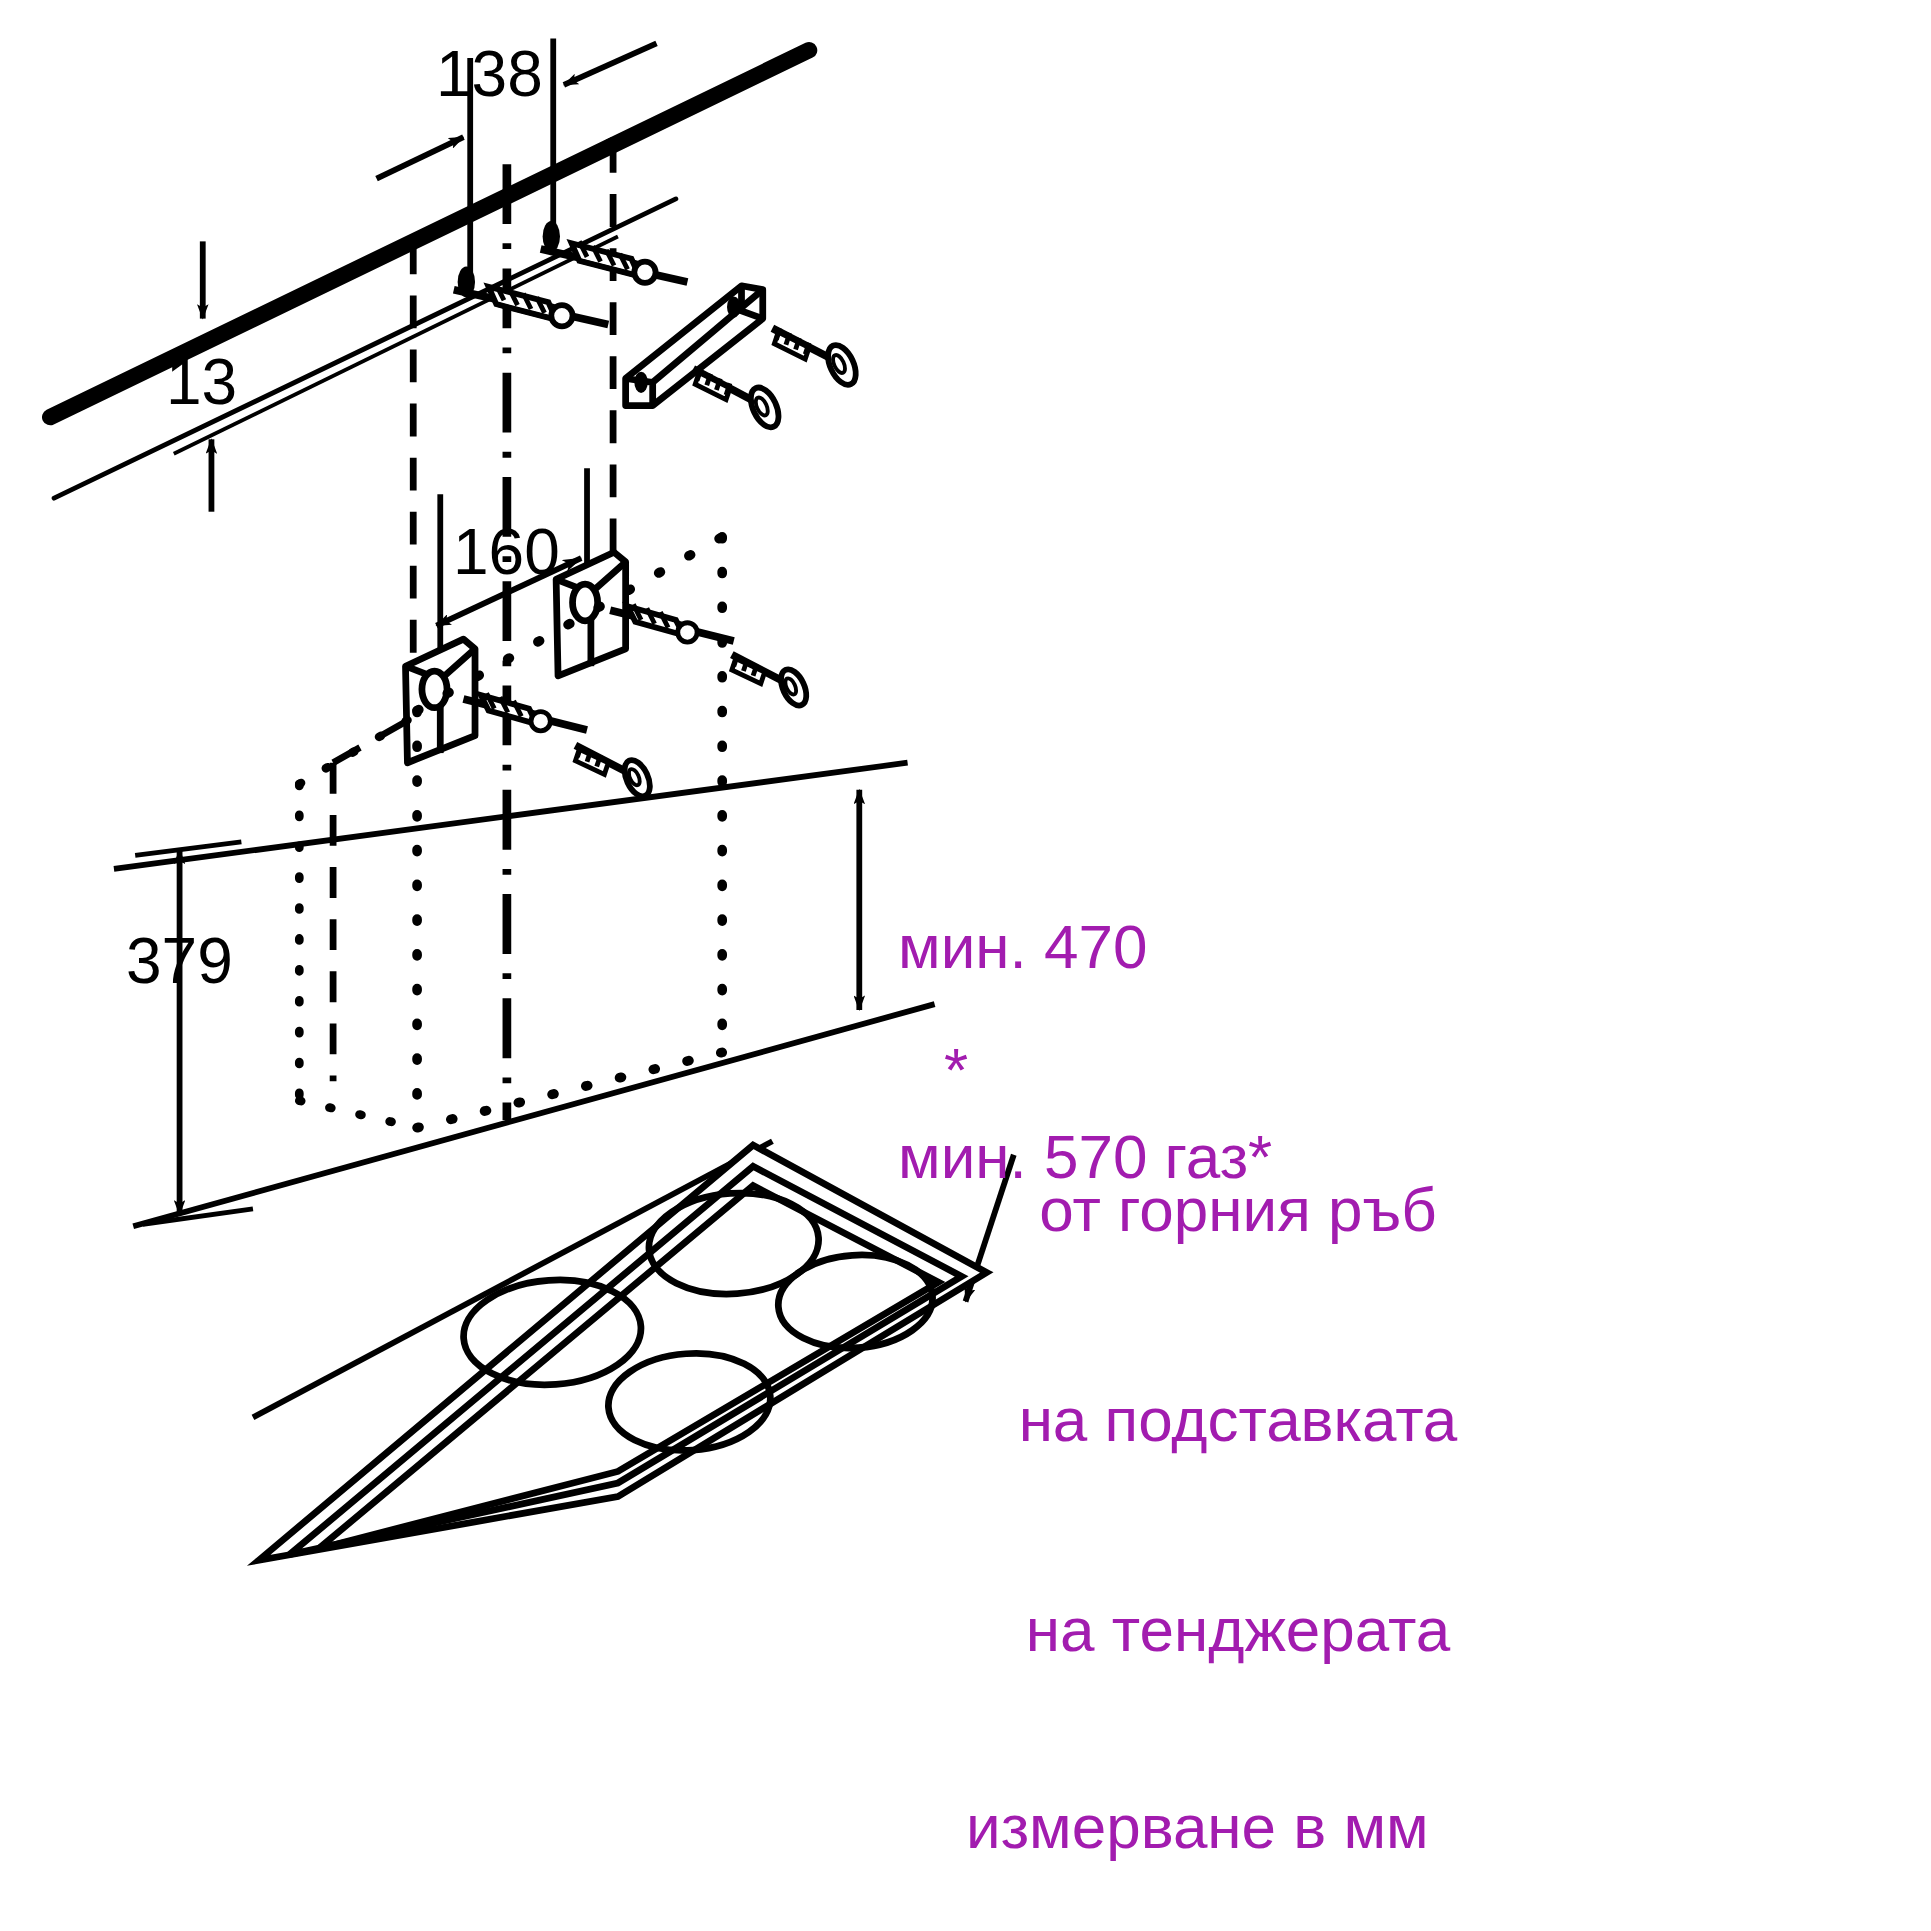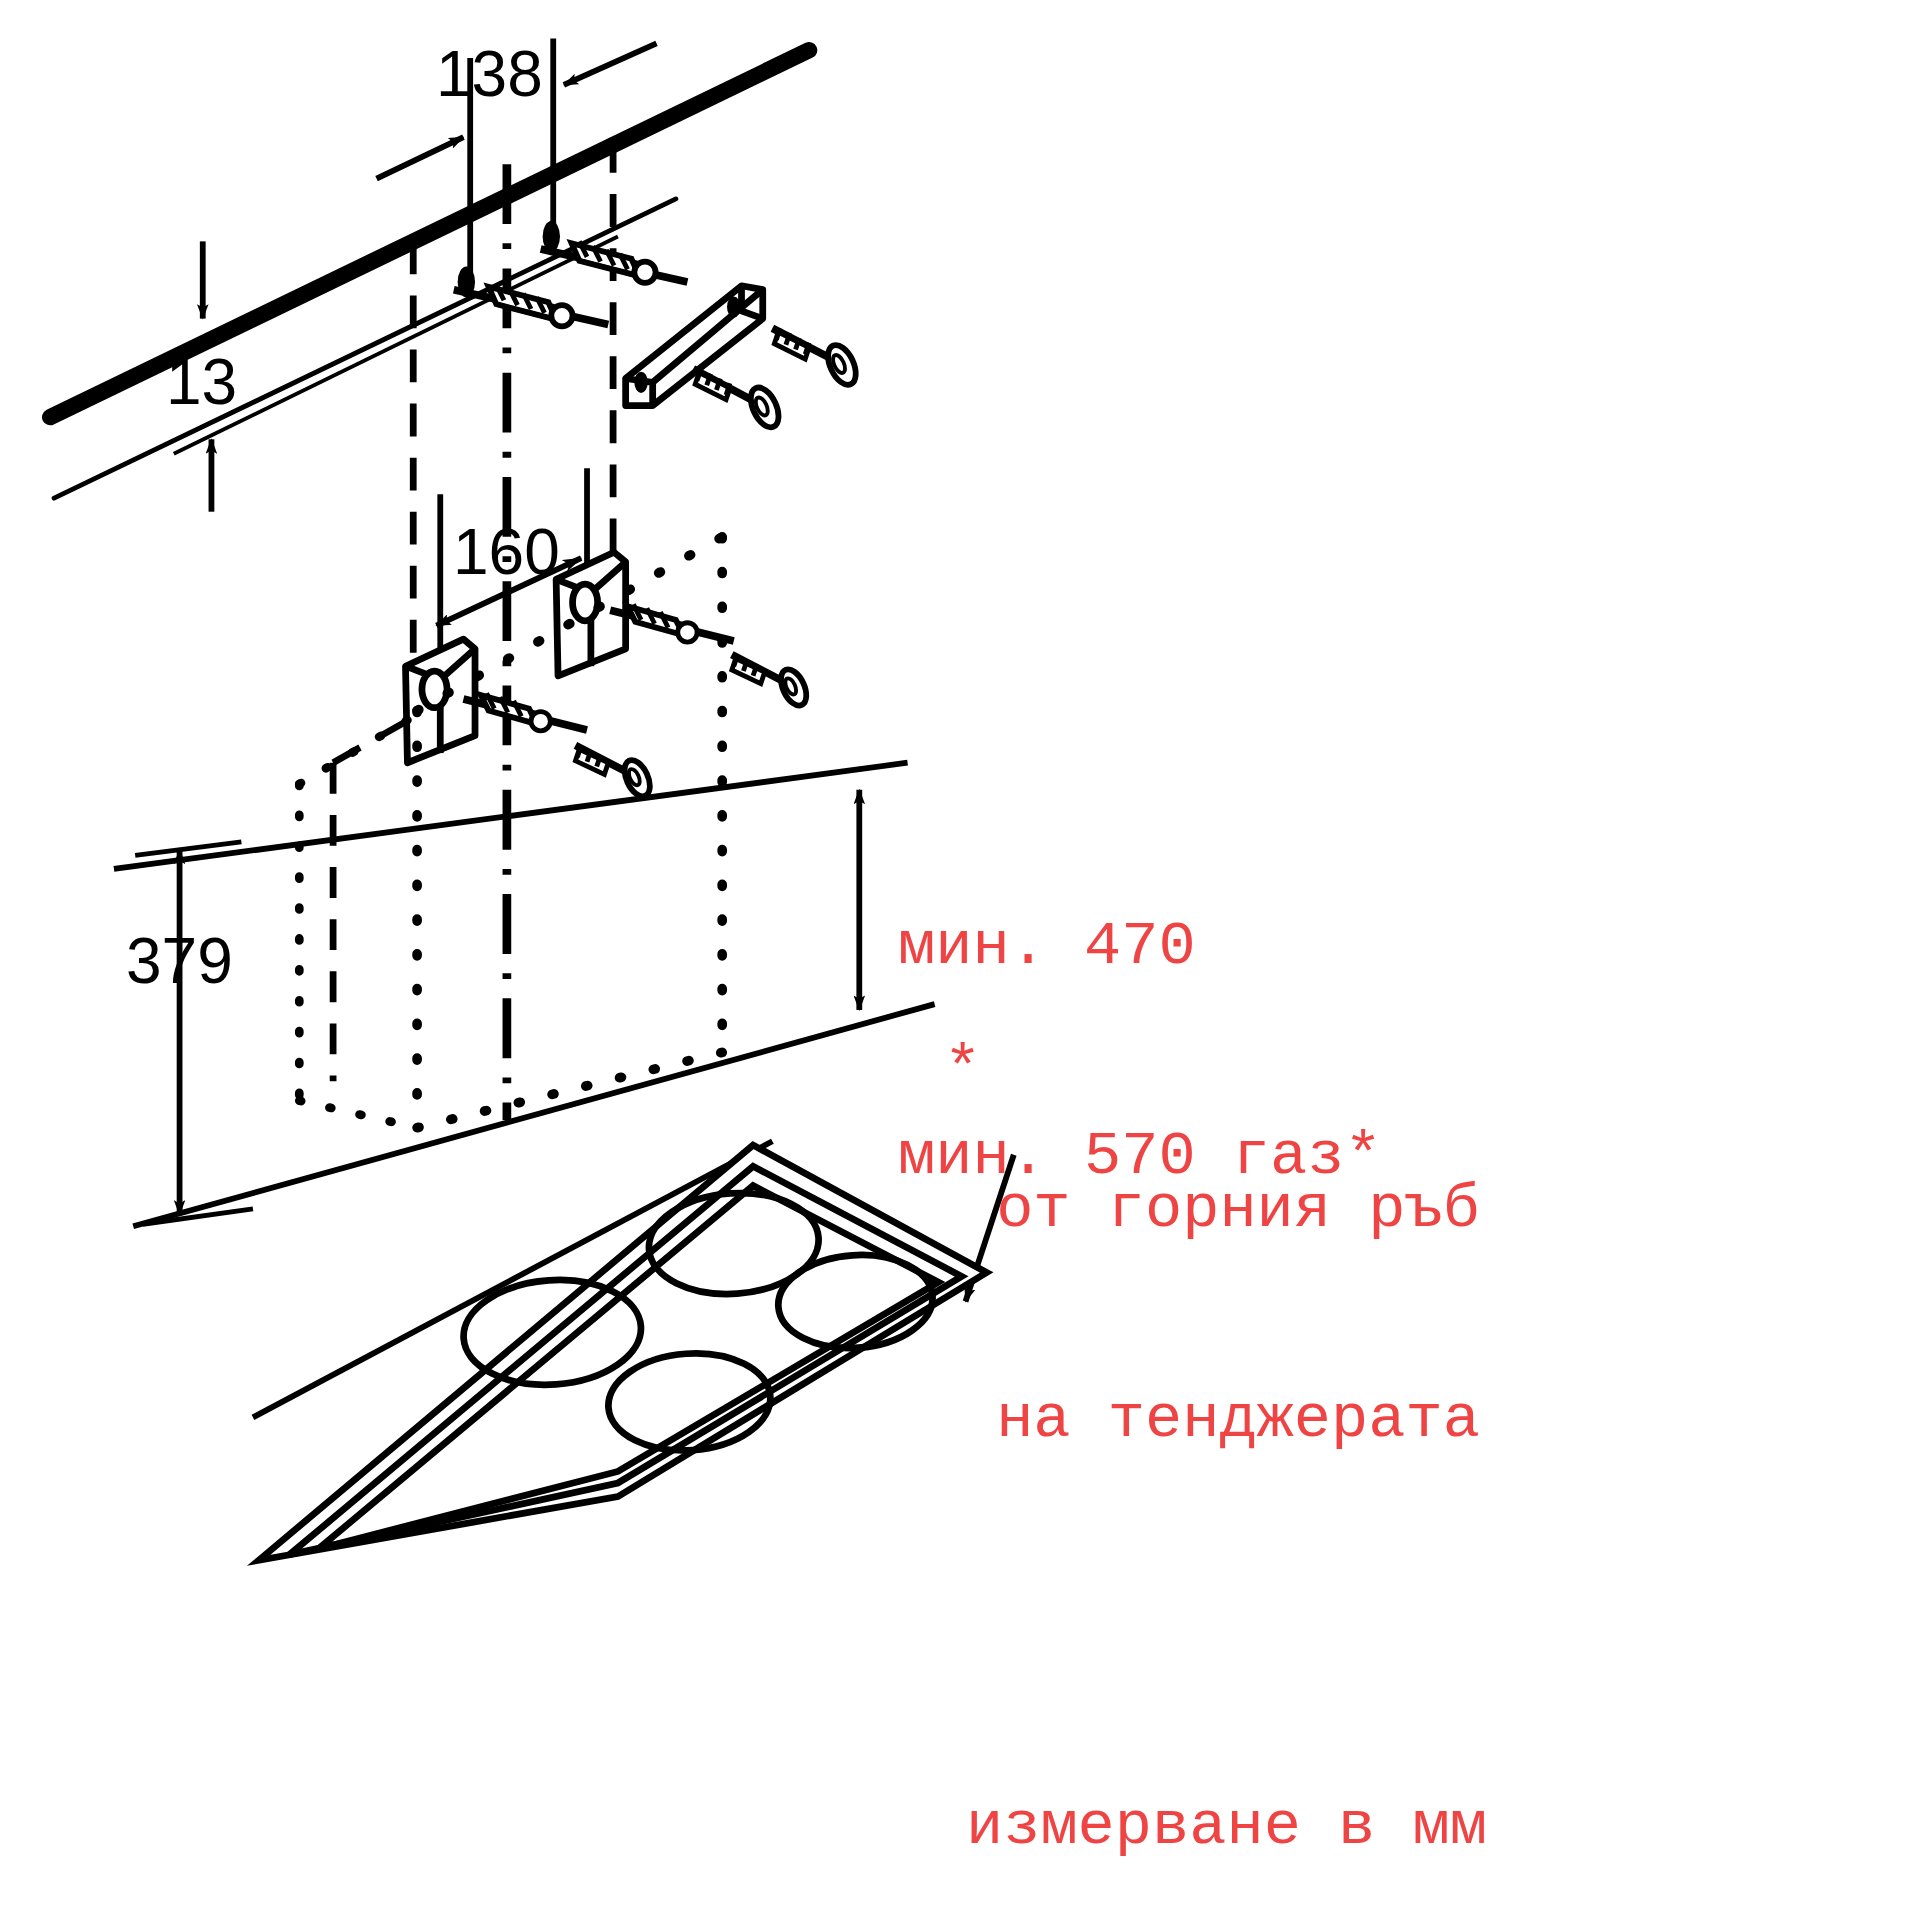--- a/index.html
+++ b/index.html
@@ -24,22 +24,22 @@
   .dim-text {
     position: absolute;
     color: #000000;
     font-family: Liberation Sans, sans-serif;
     white-space: pre;
     line-height: 1.0;
     letter-spacing: 0px;
   }
   .note-block {
     position: absolute;
-    color: #ef4444;
-    font-family: Liberation Mono, monospace;
+    color: #a21caf;
+    font-family: Liberation Sans, sans-serif;
     white-space: pre;
     line-height: 1.13;
   }
   .note-line { display: block; white-space: pre; }
 </style>
 </head>
 <body>
 
 <div id="stage">
 
@@ -263,19 +263,20 @@
 
   <div class="note-block" style="left:898px; top:772px; font-size:62px;">
     <span class="note-line">мин. 470</span>
     <span class="note-line">мин. 570 газ*</span>
   </div>
 
   <div class="note-block" style="left:944px; top:1035px; font-size:62px;">*</div>
 
   <div class="note-block" style="left:987px; top:1035px; font-size:62px; text-align:center; width:502px;">
     <span class="note-line">от горния ръб</span>
+    <span class="note-line">на подставката</span>
     <span class="note-line">на тенджерата</span>
   </div>
 
   <div class="note-block" style="left:966px; top:1792px; font-size:62px;">измерване в мм</div>
 
 </div>
 
 
 </body></html>

